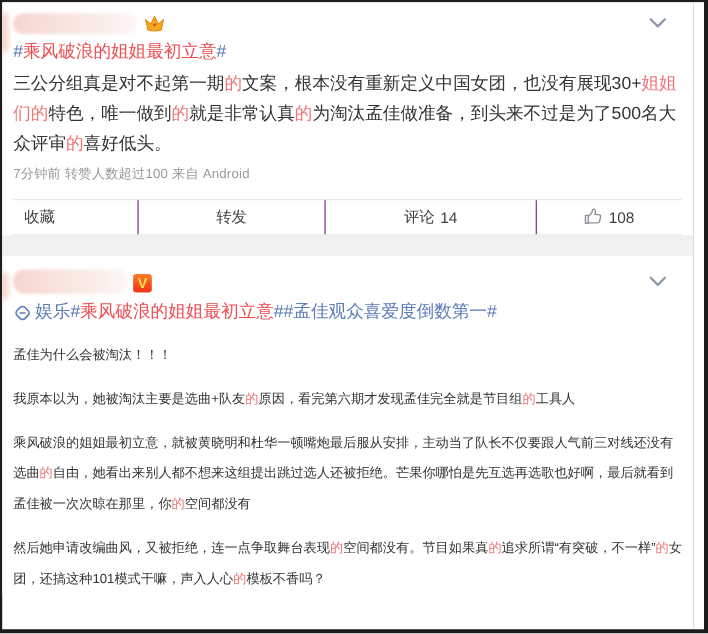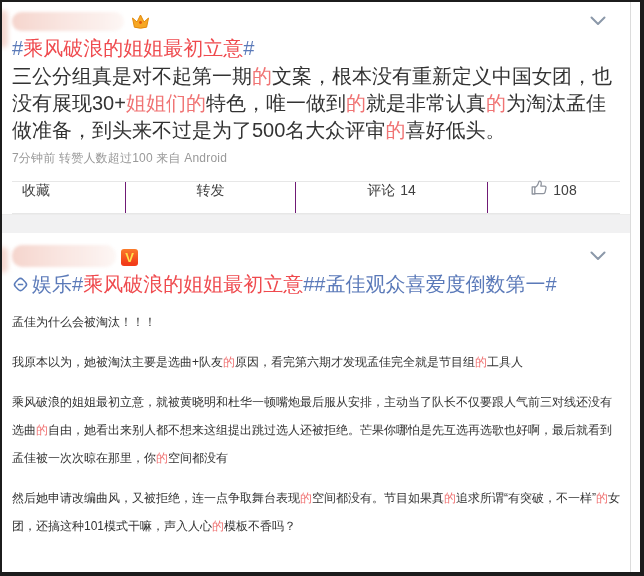--- a/index.html
+++ b/index.html
@@ -34,38 +34,38 @@
   .edge2 { top:14px; height:26px; }
 
   .crown { margin-left:7px; margin-top:1px; }
   .chev { margin-right:14px; margin-top:6px; cursor:pointer; }
 
   .v-badge { width:17px; height:17px; margin-left:5px; margin-top:2px;
     border-radius:3px; background:linear-gradient(180deg,#fb7c2b 0%,#f23c19 85%);
     color:#ffe24c; font-weight:bold; font-size:13px; line-height:17px;
     text-align:center; font-family:"Liberation Sans",sans-serif; }
 
-  .topic { margin-top:5px; font-size:20px; line-height:24px; cursor:pointer; }
+  .topic { margin-top:5px; font-size:16px; line-height:24px; cursor:pointer; }
   .topic2 { margin-top:5px; display:flex; align-items:center; }
   .topic2 svg { margin-right:3px; flex:none; }
   .seg-blue { color:#5b7ab9; }
   .seg-red  { color:#ef4a4e; }
   .seg-hl   { color:#f07474; }
 
-  .body16 { margin-top:3px; font-size:20px; line-height:27px; color:#333;
+  .body16 { margin-top:3px; font-size:16px; line-height:27px; color:#333;
     word-break:break-all; }
   .paras p { margin-top:12px; font-size:12px; line-height:28px; color:#333;
     word-break:break-all; }
 
   .meta { margin-top:6px; font-size:12px; color:#999; letter-spacing:0.2px; }
 
   .actionbar { margin-top:14px; height:33px; display:flex; align-items:stretch;
     border-top:1px solid #e7e7e7; border-bottom:1px solid #e7e7e7;
     font-size:14px; color:#404040; }
-  .act { display:flex; justify-content:center; cursor:pointer; }
+  .act { display:flex; align-items:center; justify-content:center; cursor:pointer; }
   .act + .act { border-left:1px solid #701a75; }
   .act-fav { width:113px; justify-content:flex-start; padding-left:10px; }
   .act-rep { width:170px; }
   .act-com { width:192px; }
   .act-like { flex:1; }
   .act .cnt { margin-left:5px; }
   .thumb { margin-right:6px; margin-top:-2px; }
 </style>
 </head>
 <body>

